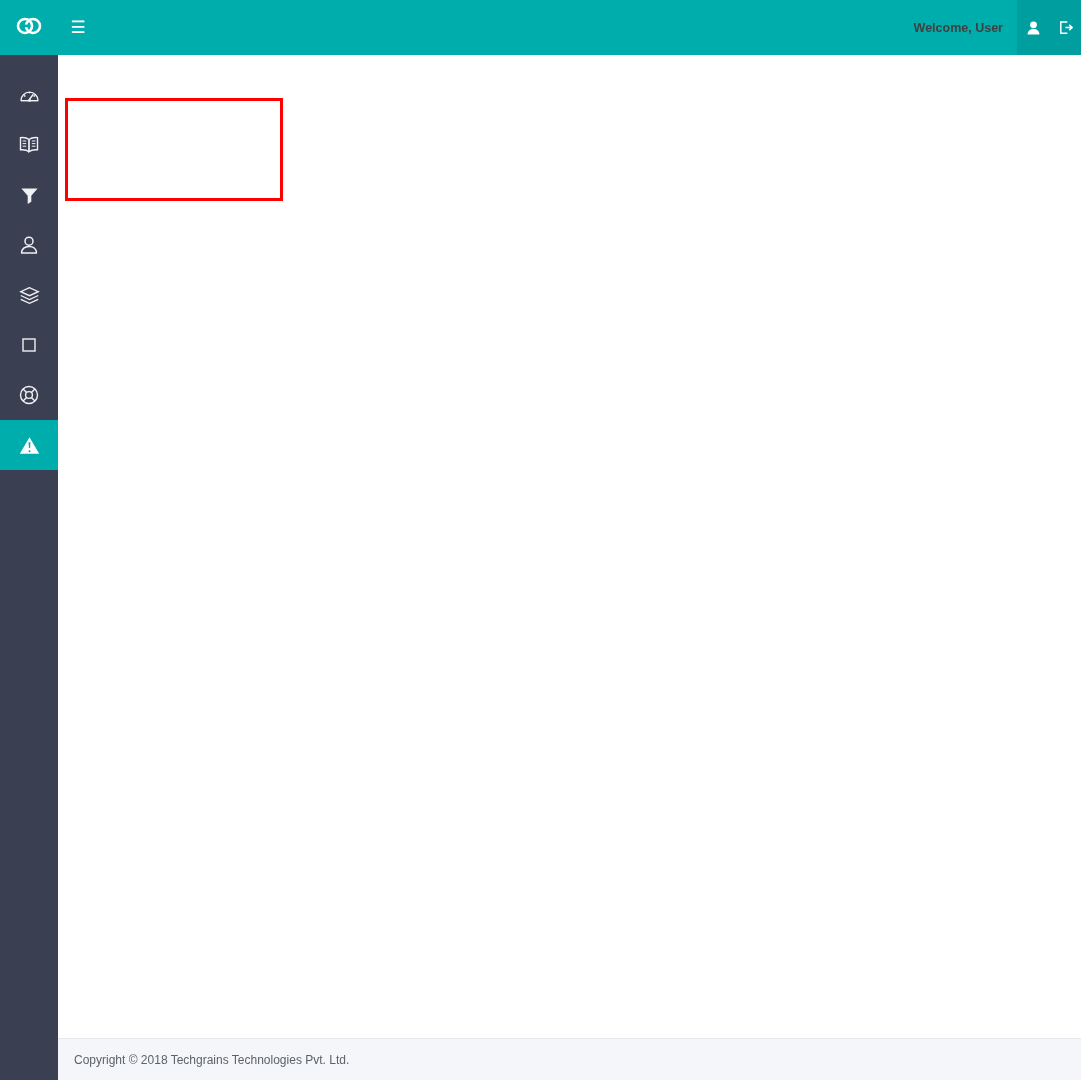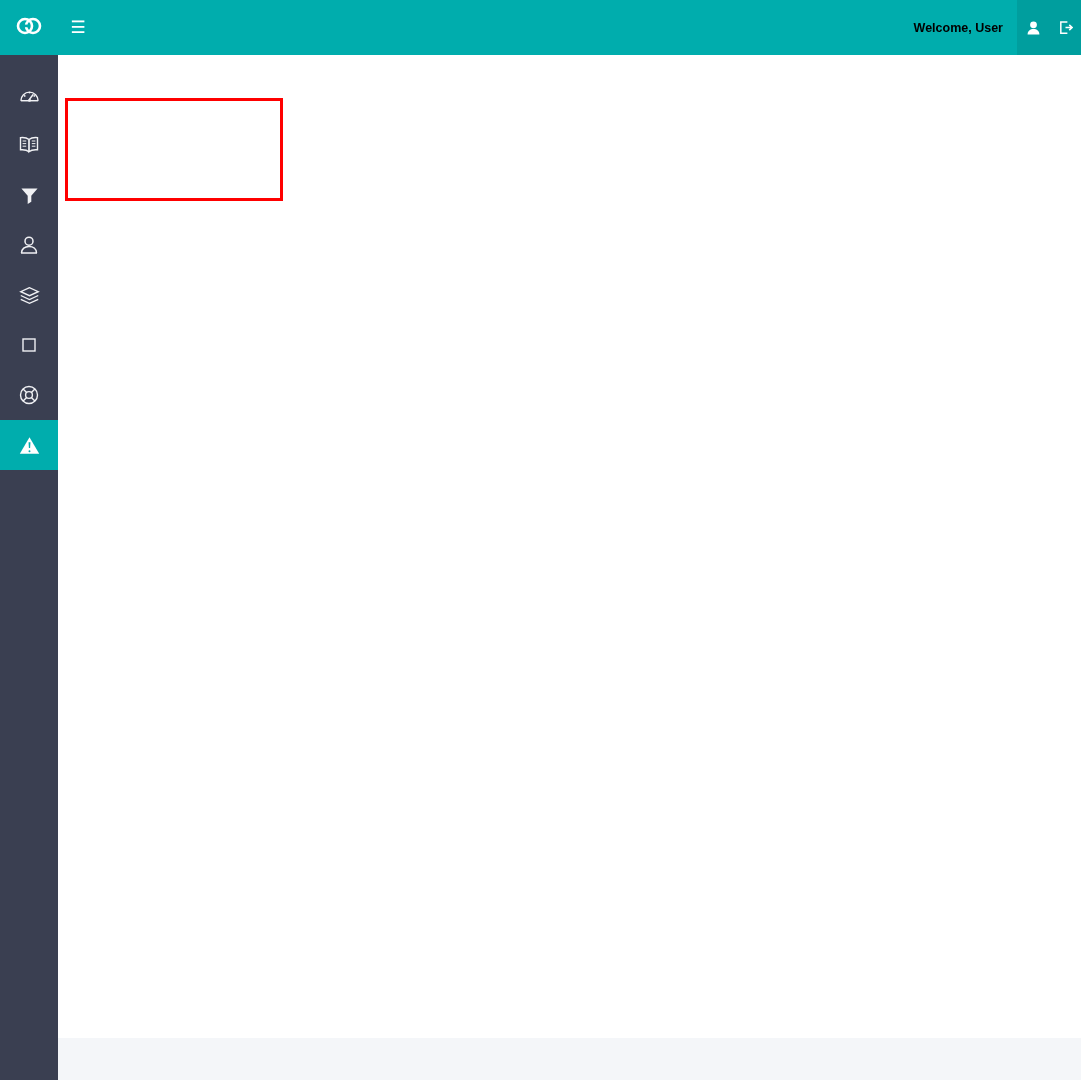--- a/index.html
+++ b/index.html
@@ -23,21 +23,21 @@
     width: 58px; height: 55px; display: flex; align-items: center;
     justify-content: center; flex: none;
   }
   .hamburger {
     width: 40px; height: 55px; display: flex; align-items: center;
     justify-content: center; flex: none; cursor: pointer;
   }
   .hamburger span { display: block; color: #fff; font-size: 17px; line-height: 1; }
   .topbar-spacer { flex: 1 1 auto; }
   .welcome {
-    color: #000000; font-size: 12.5px; font-weight: bold;
+    color: #404040; font-size: 12.5px; font-weight: bold;
     padding-right: 14px; white-space: nowrap;
   }
   .topbar-icon {
     width: 32px; height: 55px; background: #009e9e;
     display: flex; align-items: center; justify-content: center;
     cursor: pointer; flex: none;
   }
   .topbar-icon svg { display: block; }
 
   
@@ -575,14 +575,17 @@
 
         <div class="actions">
           <button class="btn btn-save">Save</button>
           <button class="btn btn-cancel">Cancel</button>
         </div>
 
       </div>
     </div>
   </div>
 
+  <div class="footer">
+    <span class="footer-text">Copyright © 2018 Techgrains Technologies Pvt. Ltd.</span>
+  </div>
 
 </div>
 
 </body></html>

